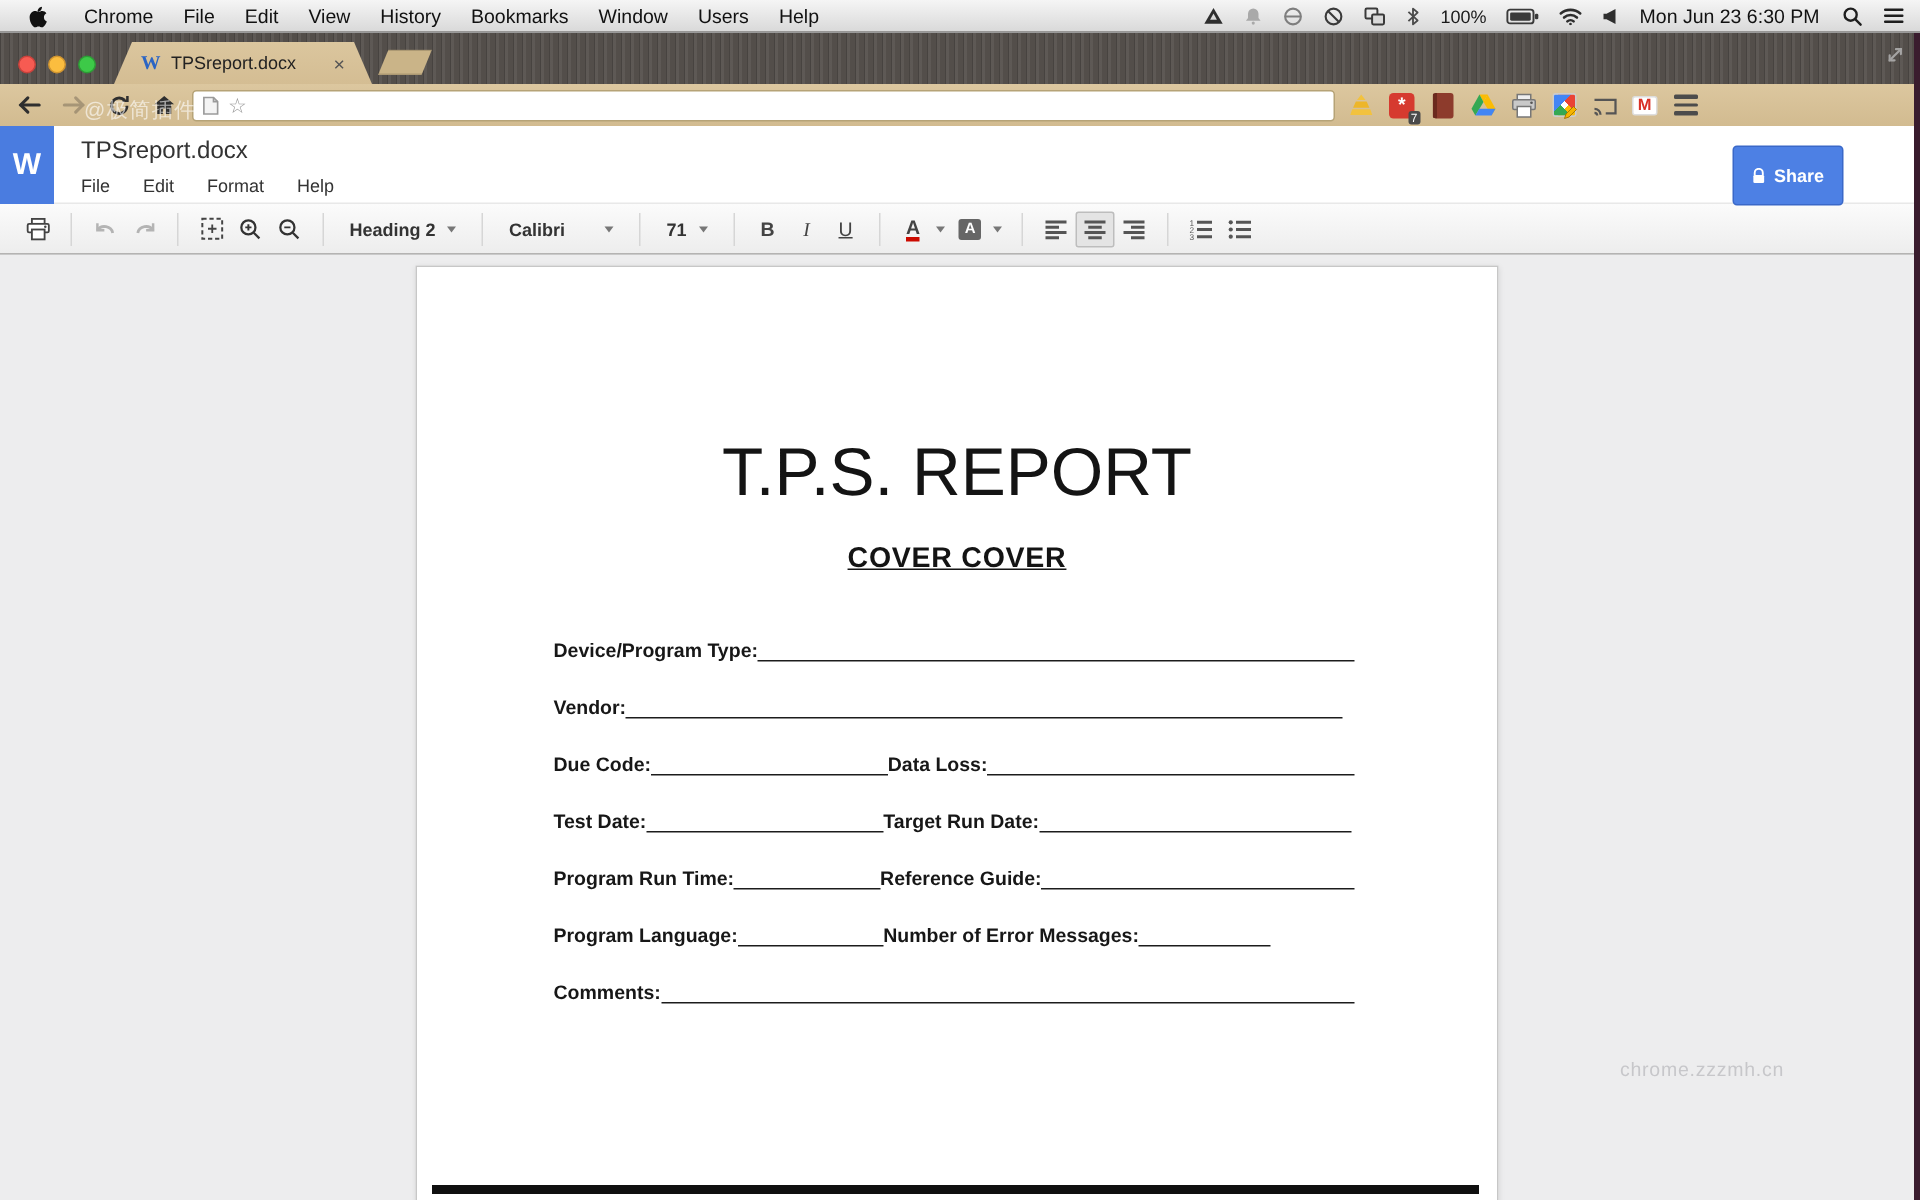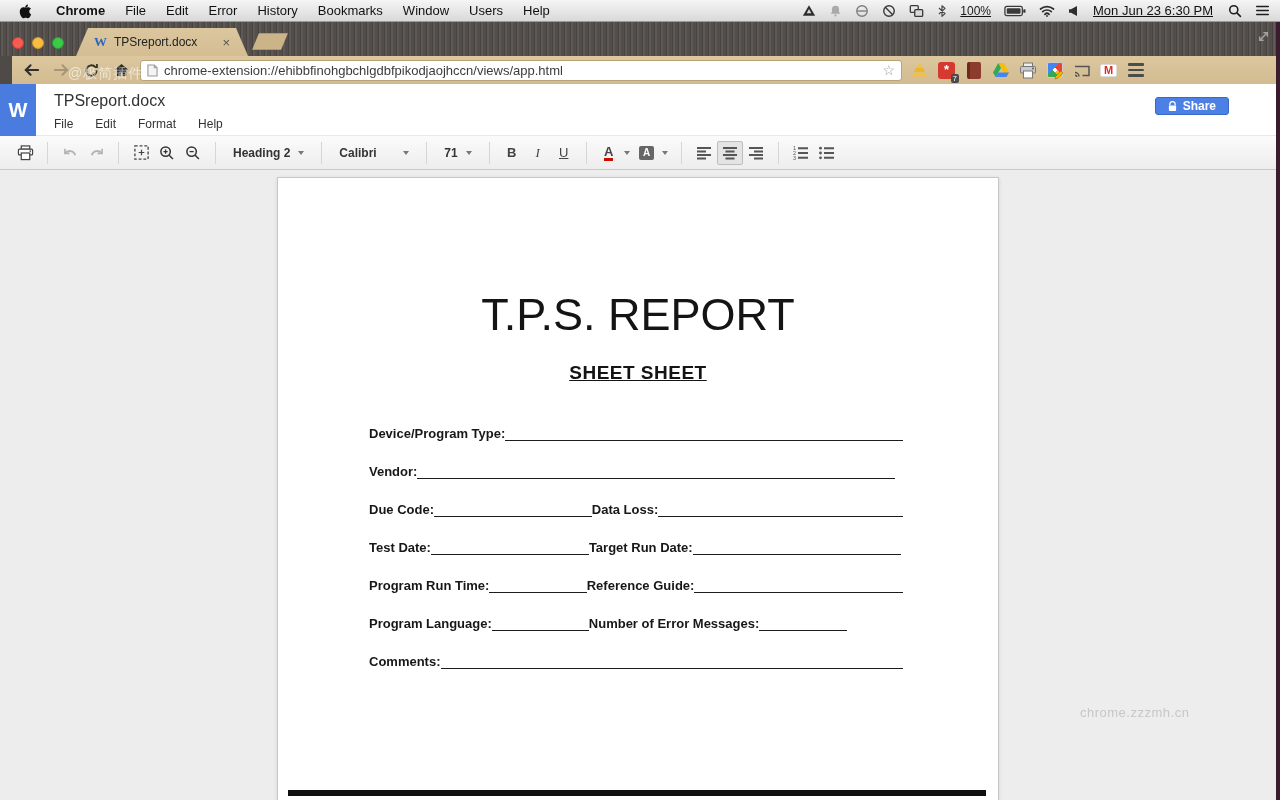--- a/index.html
+++ b/index.html
@@ -2,22 +2,22 @@
 <html><head>
 <meta charset="utf-8">
 <style>
   * { margin:0; padding:0; box-sizing:border-box; }
   html,body { width:1280px; height:800px; overflow:hidden; font-family:"Liberation Sans", sans-serif; background:#4e4a47; }
 
   
   .menubar { position:absolute; top:0; left:0; right:0; height:22px; background:linear-gradient(#f5f5f5,#d9d9d9); border-bottom:1px solid #9a9a9a; display:flex; align-items:center; padding:0 10px; font-size:13px; color:#111; z-index:60; }
   .menubar .apple { margin:0 14px 0 8px; display:flex; align-items:center; }
   .menu-item { padding:0 10px; }
-  .menu-item.bold { font-weight:700; }
-  .mb-right { margin-left:auto; display:flex; align-items:center; gap:13px;text-decoration:underline; }
+  .menu-item.bold { font-weight:400; }
+  .mb-right { margin-left:auto; display:flex; align-items:center; gap:13px; }
   .mb-ic { display:flex; align-items:center; }
   .mb-text { font-size:12px; color:#1a1a1a; }
   .clock { font-size:13px; margin:0 2px; }
 
   
   .tabstrip { position:absolute; top:22px; left:0; right:0; height:34px;
     background:#57524e;
     background-image:repeating-linear-gradient(90deg, rgba(0,0,0,.18) 0 1px, rgba(255,255,255,.04) 1px 3px, rgba(0,0,0,.05) 3px 6px);
     z-index:40; }
   .lights { position:absolute; left:12px; top:15px; display:flex; gap:8px; }
@@ -29,21 +29,21 @@
     clip-path:polygon(12px 0, calc(100% - 12px) 0, 100% 100%, 0 100%);
     display:flex; align-items:center; padding:0 18px; gap:7px; }
   .tab-fav { color:#2b65c4; font-weight:700; font-size:13px; font-family:"Liberation Serif",serif; }
   .tab-title { font-size:12px; color:#222; white-space:nowrap; overflow:hidden; flex:1; }
   .tab-close { color:#555; font-size:13px; cursor:default; }
   .newtab { position:absolute; left:252px; top:11px; width:36px; height:17px; background:#cab488;
     clip-path:polygon(7px 0, 100% 0, calc(100% - 7px) 100%, 0 100%); box-shadow:inset 0 0 0 1px rgba(0,0,0,.15); }
   .win-expand { position:absolute; right:10px; top:8px; opacity:.8; }
 
   
-  .navbar { position:absolute; top:56px; left:12px; right:0; height:28px; background:linear-gradient(#dcc79f,#d2bb90); display:flex; align-items:center; padding:0 8px; gap:8px; z-index:39; }
+  .navbar { position:absolute; top:56px; left:0; right:0; height:28px; background:linear-gradient(#dcc79f,#d2bb90); display:flex; align-items:center; padding:0 8px; gap:8px; z-index:39; }
   .nav-ic { width:22px; display:flex; justify-content:center; align-items:center; }
   .urlfield { flex:1; height:21px; background:#fff; border:1px solid #b6a377; border-radius:3px; display:flex; align-items:center; padding:0 6px; gap:6px; max-width:762px; }
   .url-text { font-size:13px; color:#3c3c3c; white-space:nowrap; overflow:hidden; flex:1; }
   .url-star { color:#9a9a9a; font-size:14px; }
   .ext-ic { width:19px; height:19px; display:flex; align-items:center; justify-content:center; position:relative; }
   .badge { position:absolute; right:-3px; bottom:-3px; background:#4a4a4a; color:#fff; font-size:8px; padding:0 2px; border-radius:2px; line-height:9px; }
   .asterisk-ic { width:17px; height:17px; background:#d63a2f; border-radius:3px; color:#fff; font-weight:700; font-size:13px; text-align:center; line-height:16px; }
   .book-ic { width:14px; height:17px; background:#8d3b2c; border-left:3px solid #6b2a1e; border-radius:2px; }
   .gmail-ic { width:17px; height:13px; background:#fff; border:1px solid #ddd; border-radius:2px; color:#d93025; font-weight:700; font-size:11px; line-height:11px; text-align:center; }
   .keep-ic { width:16px; height:16px; border:1px solid #ccc; background:
@@ -53,21 +53,21 @@
       linear-gradient(315deg,#fbbc05 0 40%, #fff 40%); border-radius:2px; }
   .burger { display:flex; flex-direction:column; gap:3px; }
   .burger i { width:16px; height:2.5px; background:#4c4c4c; border-radius:1px; }
   .nav-watermark { position:absolute; left:56px; top:9px; color:rgba(255,255,255,.6); font-size:14px; letter-spacing:1px; pointer-events:none; }
 
   
   .appheader { position:absolute; top:84px; left:0; right:0; height:52px; background:#fff; border-bottom:1px solid #e8e8e8; z-index:30; }
   .w-block { position:absolute; left:0; top:0; width:36px; height:52px; background:#4a7ce0; color:#fff; font-weight:700; font-size:20px; display:flex; align-items:center; justify-content:center; }
   .doc-name { position:absolute; left:54px; top:8px; font-size:16px; color:#333; }
   .app-menus { position:absolute; left:54px; top:33px; display:flex; gap:22px; font-size:12px; color:#333; }
-  .share-btn { position:absolute; right:51px; top:13px; height:18px; padding:0 12px; background:#4d80e4; border:1px solid #3a68c8; border-radius:3px; color:#fff; font-size:12px; font-weight:700; display:flex; align-items:center; gap:6px; }
+  .share-btn { position:absolute; right:51px; top:13px; height:40px; padding:0 12px; background:#4d80e4; border:1px solid #3a68c8; border-radius:3px; color:#fff; font-size:12px; font-weight:700; display:flex; align-items:center; gap:6px; }
 
   
   .formatbar { position:absolute; top:136px; left:0; right:0; height:34px; background:linear-gradient(#fbfbfb,#ededed); border-bottom:1px solid #c9c9c9; display:flex; align-items:center; padding:0 12px; z-index:29; }
   .sep { width:1px; height:22px; background:#d6d6d6; margin:0 9px; }
   .tbtn { min-width:26px; height:24px; display:flex; align-items:center; justify-content:center; color:#444; font-size:13px; border-radius:2px; }
   .tbtn.disabled { opacity:.4; }
   .tbtn.pressed { background:#e4e4e4; border:1px solid #bdbdbd; }
   .drop { display:flex; align-items:center; gap:8px; padding:0 8px; height:24px; font-size:12px; font-weight:700; color:#333; }
   .caret { width:0; height:0; border-left:3.5px solid transparent; border-right:3.5px solid transparent; border-top:4px solid #777; }
   .bld { font-weight:700; } .itl { font-style:italic; font-family:"Liberation Serif",serif; } .und { text-decoration:underline; }
@@ -97,21 +97,21 @@
   <span class="apple">
     <svg width="14" height="16" viewBox="0 0 16 17" fill="#111">
         <path d="M11.4 1.1c-.9.1-1.9.6-2.5 1.3-.5.6-1 1.6-.8 2.5 1 .1 1.9-.5 2.5-1.2.5-.7.9-1.7.8-2.6z"></path>
         <path d="M12.9 9.1c0-1.6.9-2.5 1.9-3.1-.8-1.1-1.9-1.7-3.1-1.7-1.3 0-1.9.6-2.8.6-.9 0-1.6-.6-2.8-.6C4.1 4.3 2 6.1 2 9.3c0 2 .8 4.1 1.7 5.4.8 1.1 1.5 2 2.5 2 1 0 1.4-.6 2.6-.6 1.2 0 1.5.6 2.6.6 1 0 1.7-.9 2.5-2 .6-.8 1-1.6 1.2-2.4-1.3-.5-2.2-1.6-2.2-3.2z"></path>
       </svg>
   </span>
   <span class="menu-item bold">Chrome</span>
   <span id="menubar-items" style="display:flex">
       <span class="menu-item">File</span>
       <span class="menu-item">Edit</span>
-      <span class="menu-item">Error</span>
+      <span class="menu-item">View</span>
       <span class="menu-item">History</span>
       <span class="menu-item">Bookmarks</span>
       <span class="menu-item">Window</span>
       <span class="menu-item">Users</span>
       <span class="menu-item">Help</span>
     </span>
 
   <span class="mb-right">
     <span class="mb-ic">
       <svg width="14" height="13" viewBox="0 0 16 14">
@@ -228,21 +228,20 @@
     <svg width="15" height="14" viewBox="0 0 16 15">
         <path d="M8 1L1 7h2v7h4v-4h2v4h4V7h2z" fill="#2f2f2f"></path>
       </svg>
   </span>
   <span class="nav-watermark">@极简插件</span>
   <div class="urlfield">
     <svg width="11" height="13" viewBox="0 0 12 14">
         <path d="M1 1h7l3 3v9H1z" fill="#f4f4f4" stroke="#9a9a9a" stroke-width="1.2"></path>
         <path d="M8 1v3h3" fill="none" stroke="#9a9a9a" stroke-width="1.2"></path>
       </svg>
-    <span class="url-text">chrome-extension://ehibbfinohgbchlgdbfpikodjaojhccn/views/app.html</span>
     <span class="url-star">☆</span>
   </div>
   <span class="ext-ic">
     <svg width="17" height="16" viewBox="0 0 18 17">
         <path d="M9 1l3 4H6z" fill="#f2c23e"></path>
         <path d="M5.2 6h7.6l2 4.5H3.2z" fill="#edb62a"></path>
         <path d="M2.6 11.5h12.8l1.4 4H1.2z" fill="#f2c23e"></path>
       </svg>
   </span>
   <span class="ext-ic">
@@ -419,21 +418,21 @@
           <circle cx="2.5" cy="7" r="1.4"></circle>
           <circle cx="2.5" cy="11.8" r="1.4"></circle>
         </g>
       </svg>
   </span>
 </div>
 
 <div class="editor">
   <div class="page">
     <div class="doc-title">T.P.S. REPORT</div>
-    <div class="doc-sub">SHEET SHEET</div>
+    <div class="doc-sub">COVER COVER</div>
     <div class="form-rows" id="form-rows">
         <div class="form-row">
           <span class="f-label">Device/Program Type:</span>
           <span class="f-line" style="width: 400px;"></span>
         </div>
         <div class="form-row">
           <span class="f-label">Vendor:</span>
           <span class="f-line" style="width: 478px;"></span>
         </div>
         <div class="form-row">

